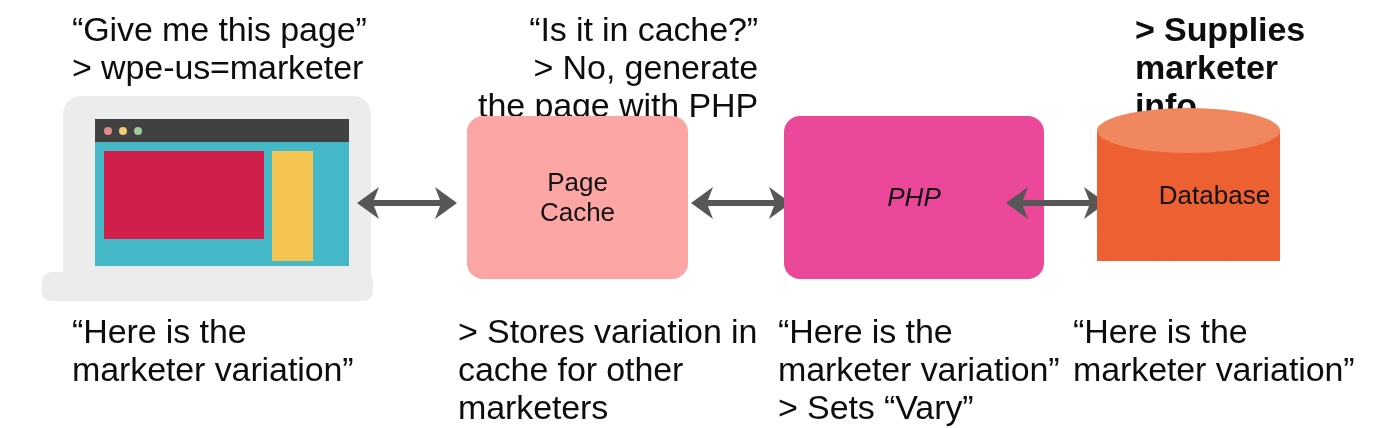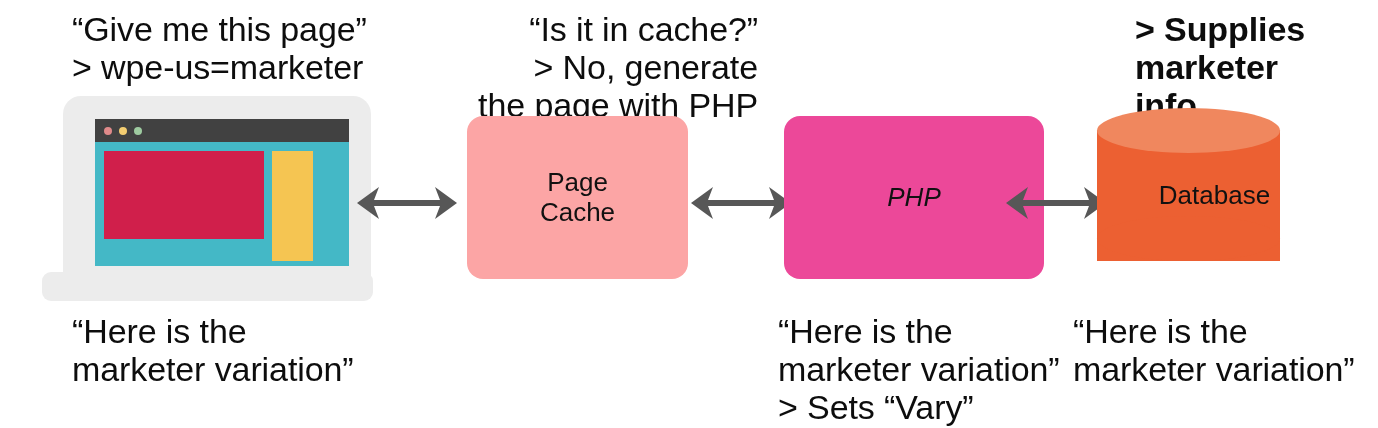--- a/index.html
+++ b/index.html
@@ -260,19 +260,22 @@
 
   <div id="database">
     <div class="db-body"></div>
     <div class="db-bottom"></div>
     <div class="db-top"></div>
     <div class="db-label">Database</div>
   </div>
 
   <div class="note note-bot-laptop">“Here is the
 marketer variation”</div>
+  <div class="note note-bot-cache">&gt; Stores variation in
+cache for other
+marketers</div>
   <div class="note note-bot-php">“Here is the
 marketer variation”
 &gt; Sets “Vary” header</div>
   <div class="note note-bot-db">“Here is the
 marketer variation”</div>
 
 </div>
 
 </body></html>

